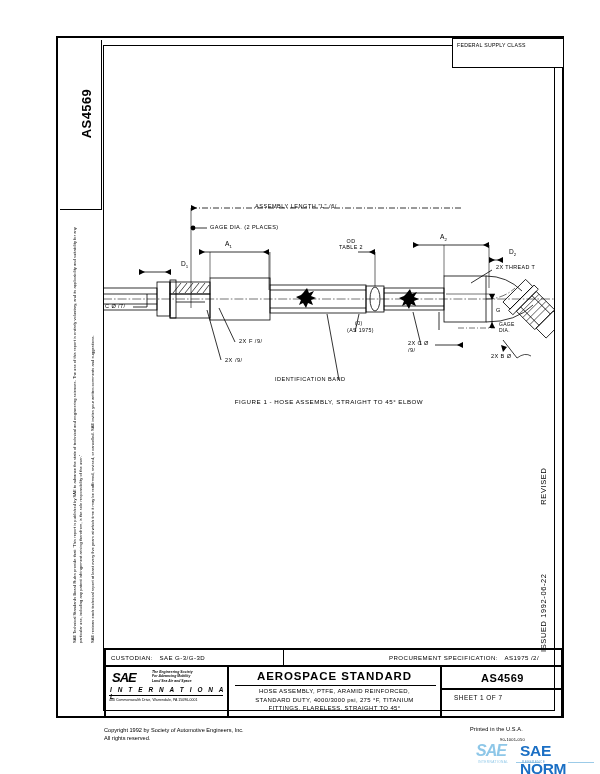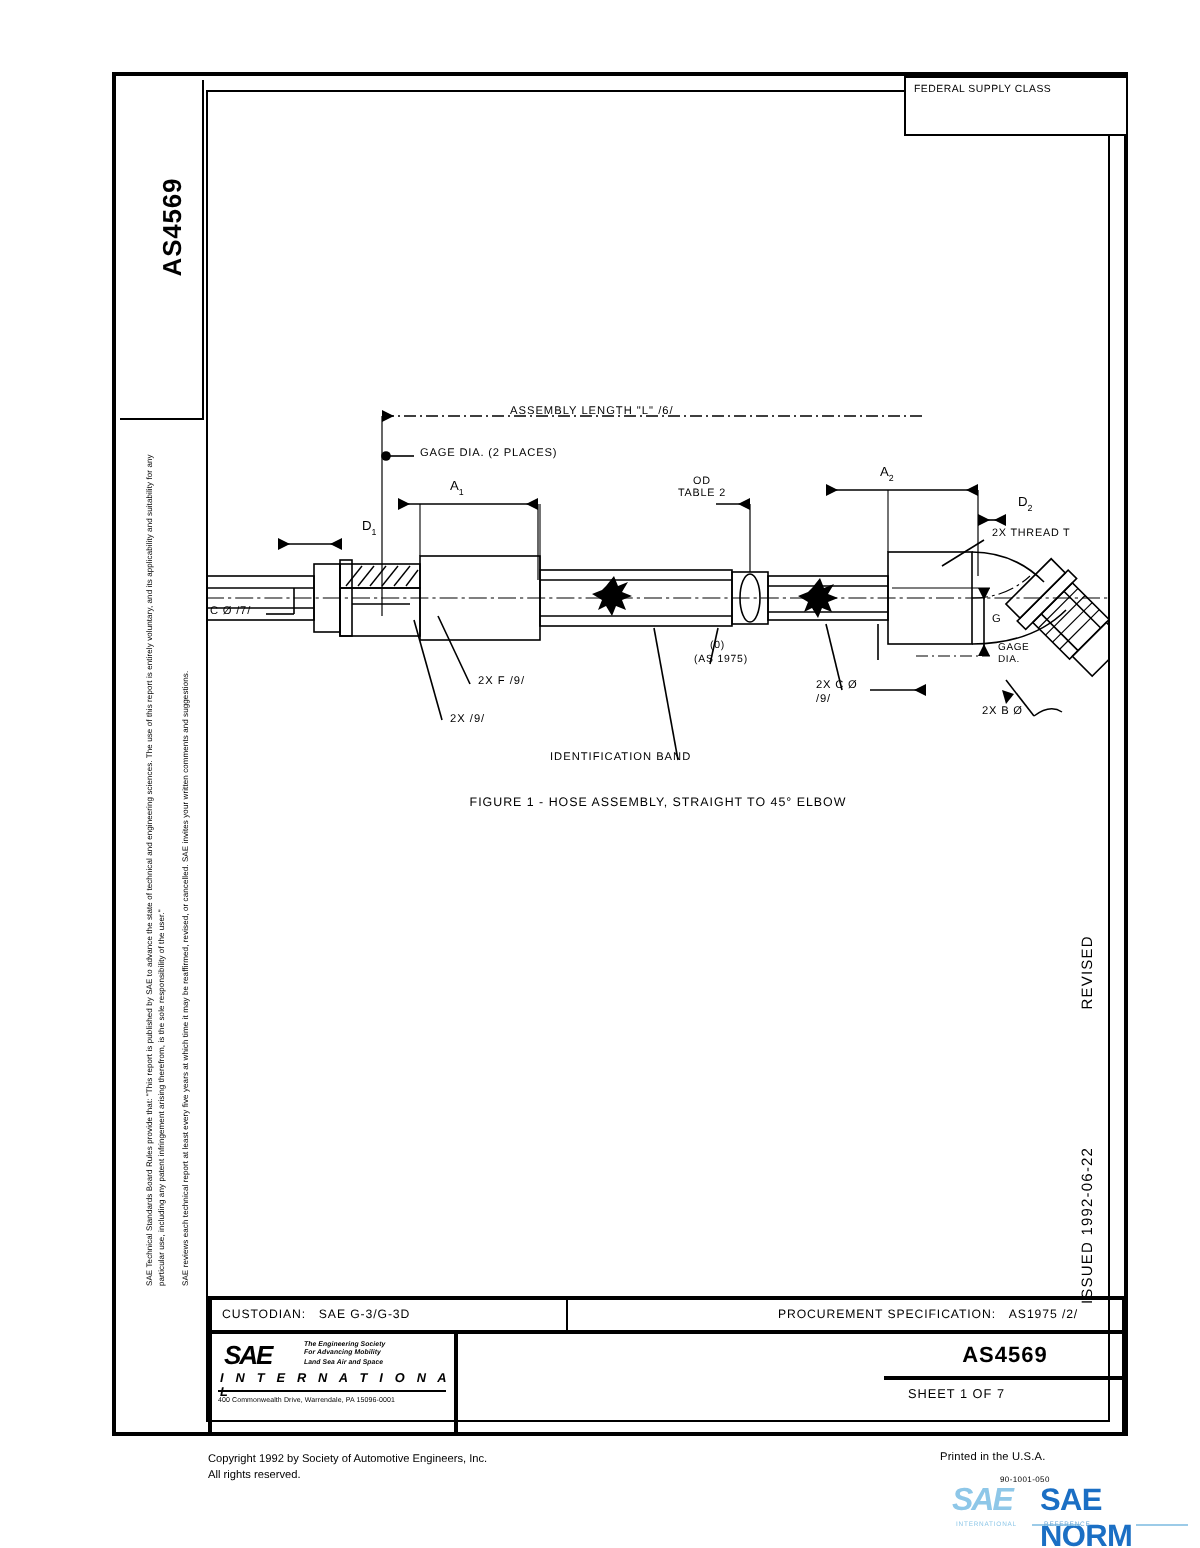--- a/index.html
+++ b/index.html
@@ -404,20 +404,29 @@
       <div class="tb-logo">
         <div class="sae-logo-text">SAE</div>
         <div class="sae-tag" style="white-space:pre-line;">The Engineering Society
 For Advancing Mobility
 Land Sea Air and Space</div>
         <div class="sae-intl">I N T E R N A T I O N A L</div>
         <div class="sae-rule"></div>
         <div class="sae-addr">400 Commonwealth Drive, Warrendale, PA 15096-0001</div>
       </div>
 
+      <div class="tb-title">
+        <div class="tb-title-main">AEROSPACE STANDARD</div>
+        <div class="tb-title-rule"></div>
+        <div class="tb-title-sub">
+          <div>HOSE ASSEMBLY, PTFE, ARAMID REINFORCED,</div>
+          <div>STANDARD DUTY, 4000/3000 psi, 275 °F, TITANIUM</div>
+          <div>FITTINGS, FLARELESS, STRAIGHT TO 45°</div>
+        </div>
+      </div>
 
       <div class="tb-num">
         <div class="tb-num-main">AS4569</div>
         <div class="tb-num-rule"></div>
         <div class="tb-sheet">SHEET 1 OF 7</div>
       </div>
 
     </div>
   </div>
 

